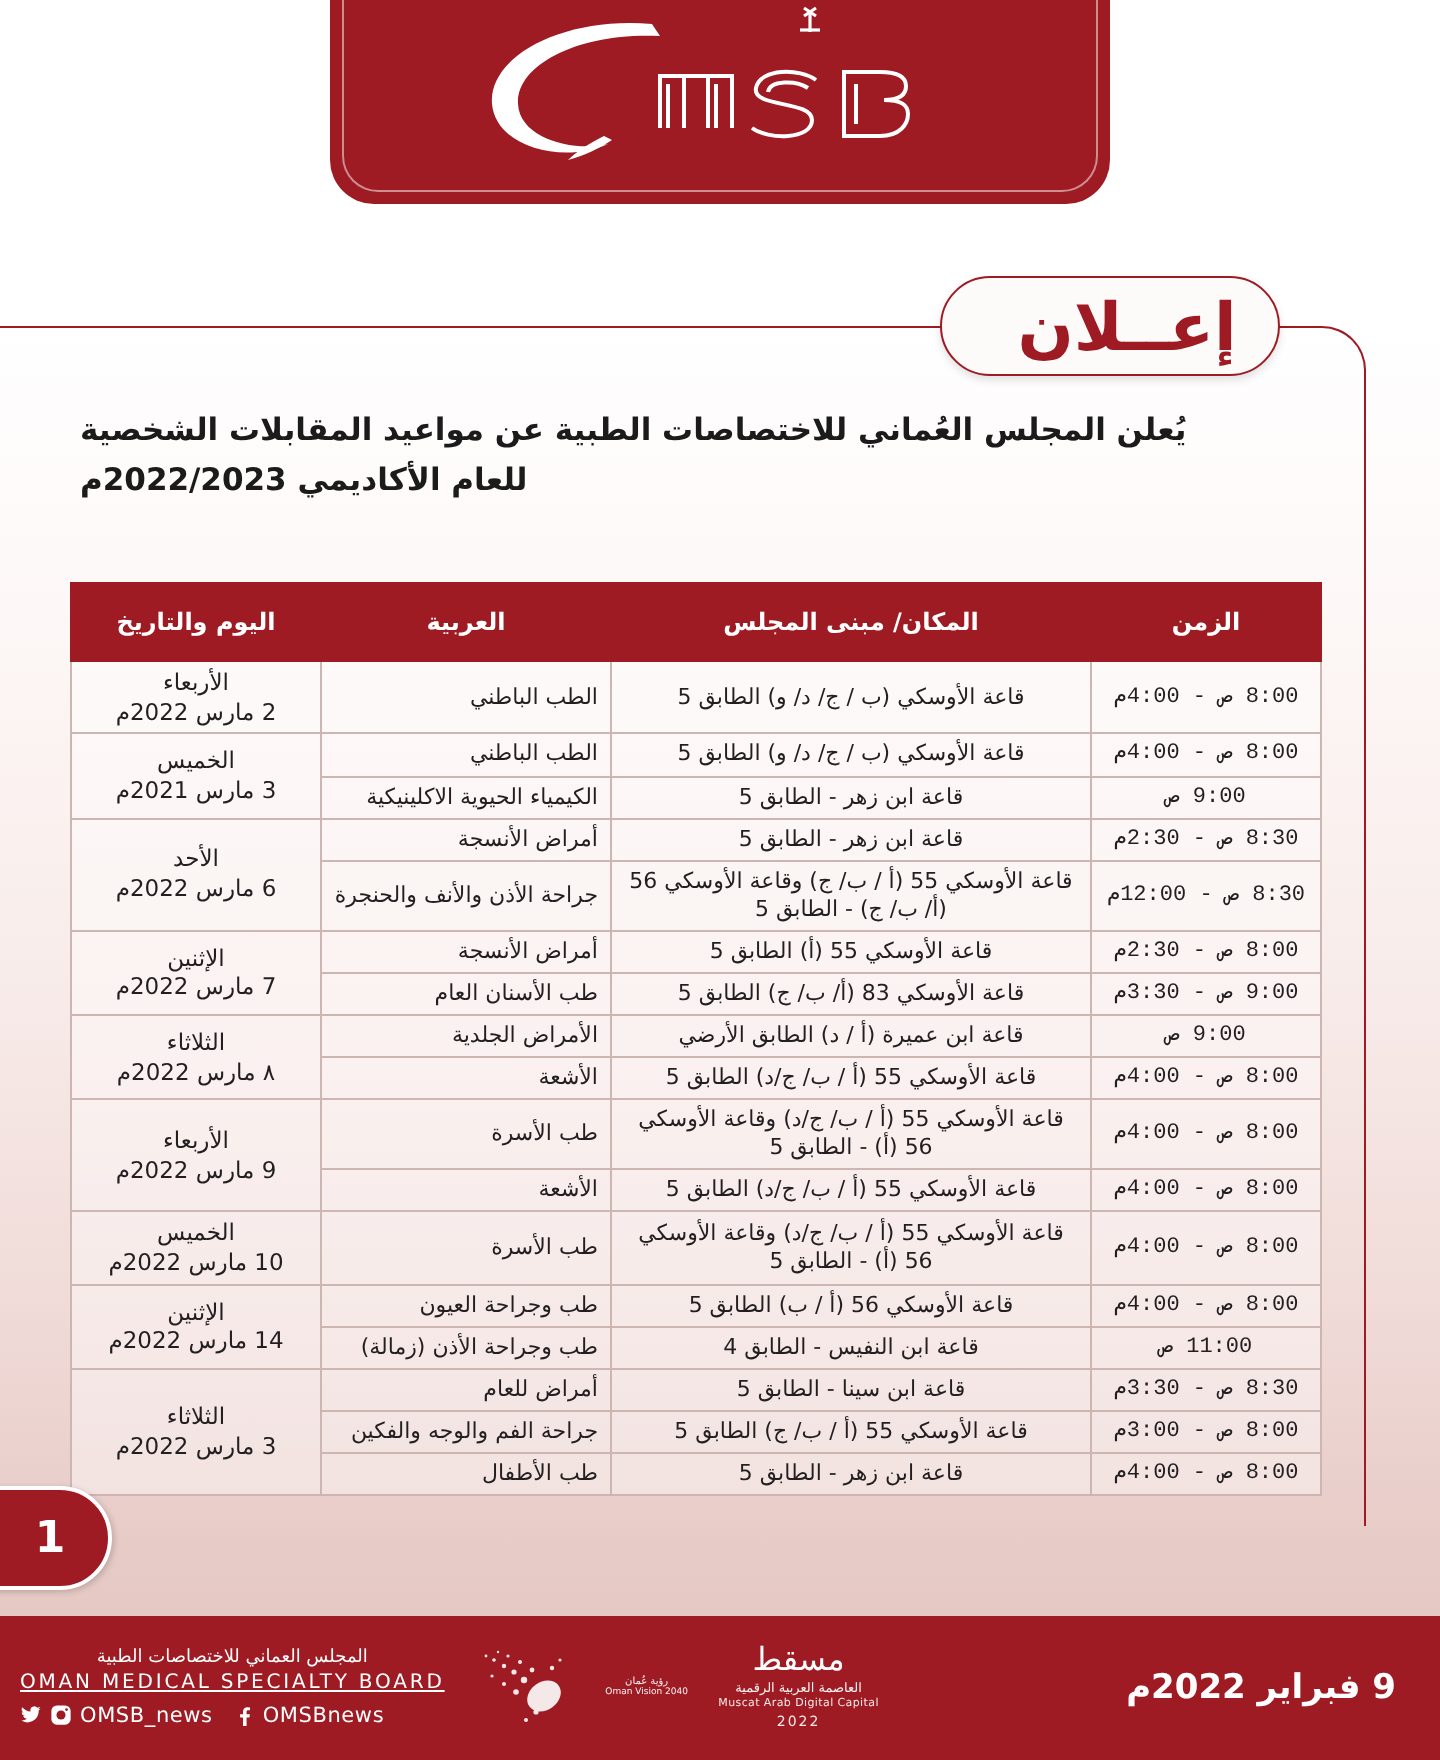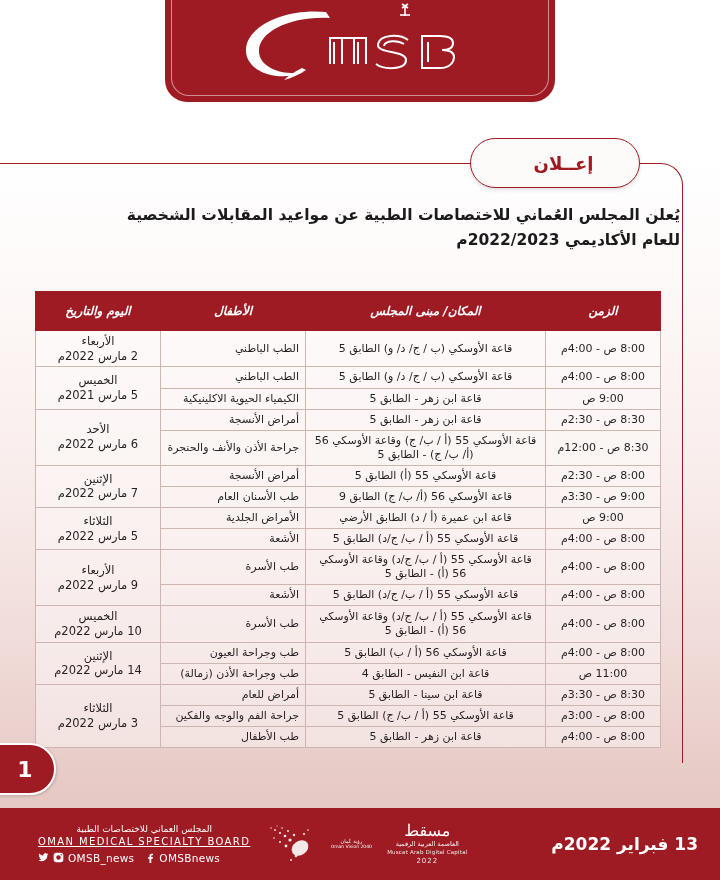--- a/index.html
+++ b/index.html
@@ -89,33 +89,33 @@
     background: #fdfafa;
     border: 1.6px solid #9e1b23;
     border-radius: 26px;
     display: flex;
     align-items: center;
     justify-content: center;
     box-shadow: 0 2px 4px rgba(0,0,0,.12);
   }
   .announce-pill span {
     color: #9e1b23;
-    font-size: 18px;
+    font-size: 33px;
     font-weight: bold;
     letter-spacing: 1px;
     margin-left: 17px;
   }
 
   
   .intro {
     position: absolute;
     top: 203px;
     left: 40px;
     width: 640px;
-    text-align: right;
+    text-align: left;
     color: #1b1b1b;
     font-size: 15.5px;
     font-weight: bold;
     line-height: 1.62;
   }
   .intro div { white-space: nowrap; }
 
   
   .tbl-wrap {
     position: absolute;
@@ -132,30 +132,29 @@
   }
   table.sched th {
     background: #9e1b23;
     color: #ffffff;
     font-size: 12px;
     font-weight: bold;
     padding: 12px 6px;
     border: 1px solid #9e1b23;
     text-align: center;
     height: 23px;
-    font-style: italic;
   }
   table.sched td {
     border: 1px solid #cdb5b2;
     padding: 3px 6px;
     vertical-align: middle;
     line-height: 1.28;
     background: rgba(255,255,255,0.42);
   }
-  td.c-time   { text-align: center; width: 115px; }
+  td.c-time   { text-align: center; width: 115px; font-family: Liberation Mono, monospace; }
   td.c-venue  { text-align: center; width: 240px; }
   td.c-spec   { text-align: right; width: 145px; }
   td.c-date   { text-align: center; width: 125px; font-size: 11.5px; }
 
   th.h-time  { width: 115px; }
   th.h-venue { width: 240px; }
   th.h-spec  { width: 145px; }
   th.h-date  { width: 125px; }
 
   
@@ -214,21 +213,21 @@
   .mad-logo .mad-ar { font-size: 6.5px; line-height: 1.4; opacity: .95; }
   .mad-logo .mad-en { font-size: 5.5px; letter-spacing: .2px; line-height: 1.4; opacity: .9; }
   .mad-logo .mad-yr { font-size: 7px; letter-spacing: 1px; opacity: .9; }
 
   .vision-logo { width: 46px; color: #fff; text-align: center; opacity: .95; }
   .vision-logo .v-ar { font-size: 5px; line-height: 1.3; }
   .vision-logo .v-en { font-size: 4.5px; line-height: 1.3; }
 
   .swoosh { width: 58px; height: 44px; }
 
-  .omsb-foot { color: #fff; text-align: center; line-height: 1.35; margin-left: 28px; }
+  .omsb-foot { color: #fff; text-align: center; line-height: 1.35; }
   .omsb-foot .of-ar { font-size: 9px; letter-spacing: .4px; }
   .omsb-foot .of-en { font-size: 10px; letter-spacing: 1.4px; text-decoration: underline; }
   .omsb-foot .of-social {
     font-size: 10px; letter-spacing: .3px;
     display: flex; align-items: center; justify-content: flex-start;
     gap: 4px; direction: ltr; margin-top: 2px;
   }
   .soc-ico { width: 11px; height: 11px; display: inline-block; vertical-align: -1px; }
   .handle { font-size: 10.5px; margin-right: 6px; }
 </style>
@@ -276,41 +275,41 @@
     <div>يُعلن المجلس العُماني للاختصاصات الطبية عن مواعيد المقابلات الشخصية</div>
     <div>للعام الأكاديمي 2022/2023م</div>
   </div>
 
   <div class="tbl-wrap">
     <table class="sched">
       <thead>
         <tr>
           <th class="h-time">الزمن</th>
           <th class="h-venue">المكان/ مبنى المجلس</th>
-          <th class="h-spec">الأطفال</th>
+          <th class="h-spec">العربية</th>
           <th class="h-date">اليوم والتاريخ</th>
         </tr>
       </thead>
       <tbody id="sched-body">
           <tr>
             <td class="c-time">8:00 ص - 4:00م</td>
             <td class="c-venue">قاعة الأوسكي (ب / ج/ د/ و) الطابق 5</td>
             <td class="c-spec">الطب الباطني</td>
             <td class="c-date" rowspan="1">
               <div>الأربعاء</div>
               <div>2 مارس 2022م</div>
             </td>
           </tr>
           <tr>
             <td class="c-time">8:00 ص - 4:00م</td>
             <td class="c-venue">قاعة الأوسكي (ب / ج/ د/ و) الطابق 5</td>
             <td class="c-spec">الطب الباطني</td>
             <td class="c-date" rowspan="2">
               <div>الخميس</div>
-              <div>5 مارس 2021م</div>
+              <div>3 مارس 2021م</div>
             </td>
           </tr>
           <tr>
             <td class="c-time">9:00 ص</td>
             <td class="c-venue">قاعة ابن زهر - الطابق 5</td>
             <td class="c-spec">الكيمياء الحيوية الاكلينيكية</td>
           </tr>
           <tr>
             <td class="c-time">8:30 ص - 2:30م</td>
             <td class="c-venue">قاعة ابن زهر - الطابق 5</td>
@@ -329,30 +328,30 @@
             <td class="c-time">8:00 ص - 2:30م</td>
             <td class="c-venue">قاعة الأوسكي 55 (أ) الطابق 5</td>
             <td class="c-spec">أمراض الأنسجة</td>
             <td class="c-date" rowspan="2">
               <div>الإثنين</div>
               <div>7 مارس 2022م</div>
             </td>
           </tr>
           <tr>
             <td class="c-time">9:00 ص - 3:30م</td>
-            <td class="c-venue">قاعة الأوسكي 56 (أ/ ب/ ج) الطابق 9</td>
+            <td class="c-venue">قاعة الأوسكي 83 (أ/ ب/ ج) الطابق 5</td>
             <td class="c-spec">طب الأسنان العام</td>
           </tr>
           <tr>
             <td class="c-time">9:00 ص</td>
             <td class="c-venue">قاعة ابن عميرة (أ / د) الطابق الأرضي</td>
             <td class="c-spec">الأمراض الجلدية</td>
             <td class="c-date" rowspan="2">
               <div>الثلاثاء</div>
-              <div>5 مارس 2022م</div>
+              <div>٨ مارس 2022م</div>
             </td>
           </tr>
           <tr>
             <td class="c-time">8:00 ص - 4:00م</td>
             <td class="c-venue">قاعة الأوسكي 55 (أ / ب/ ج/د) الطابق 5</td>
             <td class="c-spec">الأشعة</td>
           </tr>
           <tr>
             <td class="c-time">8:00 ص - 4:00م</td>
             <td class="c-venue">قاعة الأوسكي 55 (أ / ب/ ج/د) وقاعة الأوسكي 56 (أ) - الطابق 5</td>
@@ -469,16 +468,16 @@
           </svg>
           <span class="handle">OMSB_news</span>
           <svg class="soc-ico" viewBox="0 0 16 16">
             <path fill="#fff" d="M10.6 16V9.8h2.1l.3-2.4h-2.4V5.8c0-.7.2-1.2 1.2-1.2h1.3V2.5a17 17 0 0 0-1.9-.1c-1.9 0-3.2 1.2-3.2 3.3v1.8H5.9v2.4h2.1V16z"></path>
           </svg>
           <span class="handle">OMSBnews</span>
         </div>
       </div>
     </div>
 
-    <div class="footer-date">13 فبراير 2022م</div>
+    <div class="footer-date">9 فبراير 2022م</div>
   </div>
 
 </div>
 
 </body></html>

